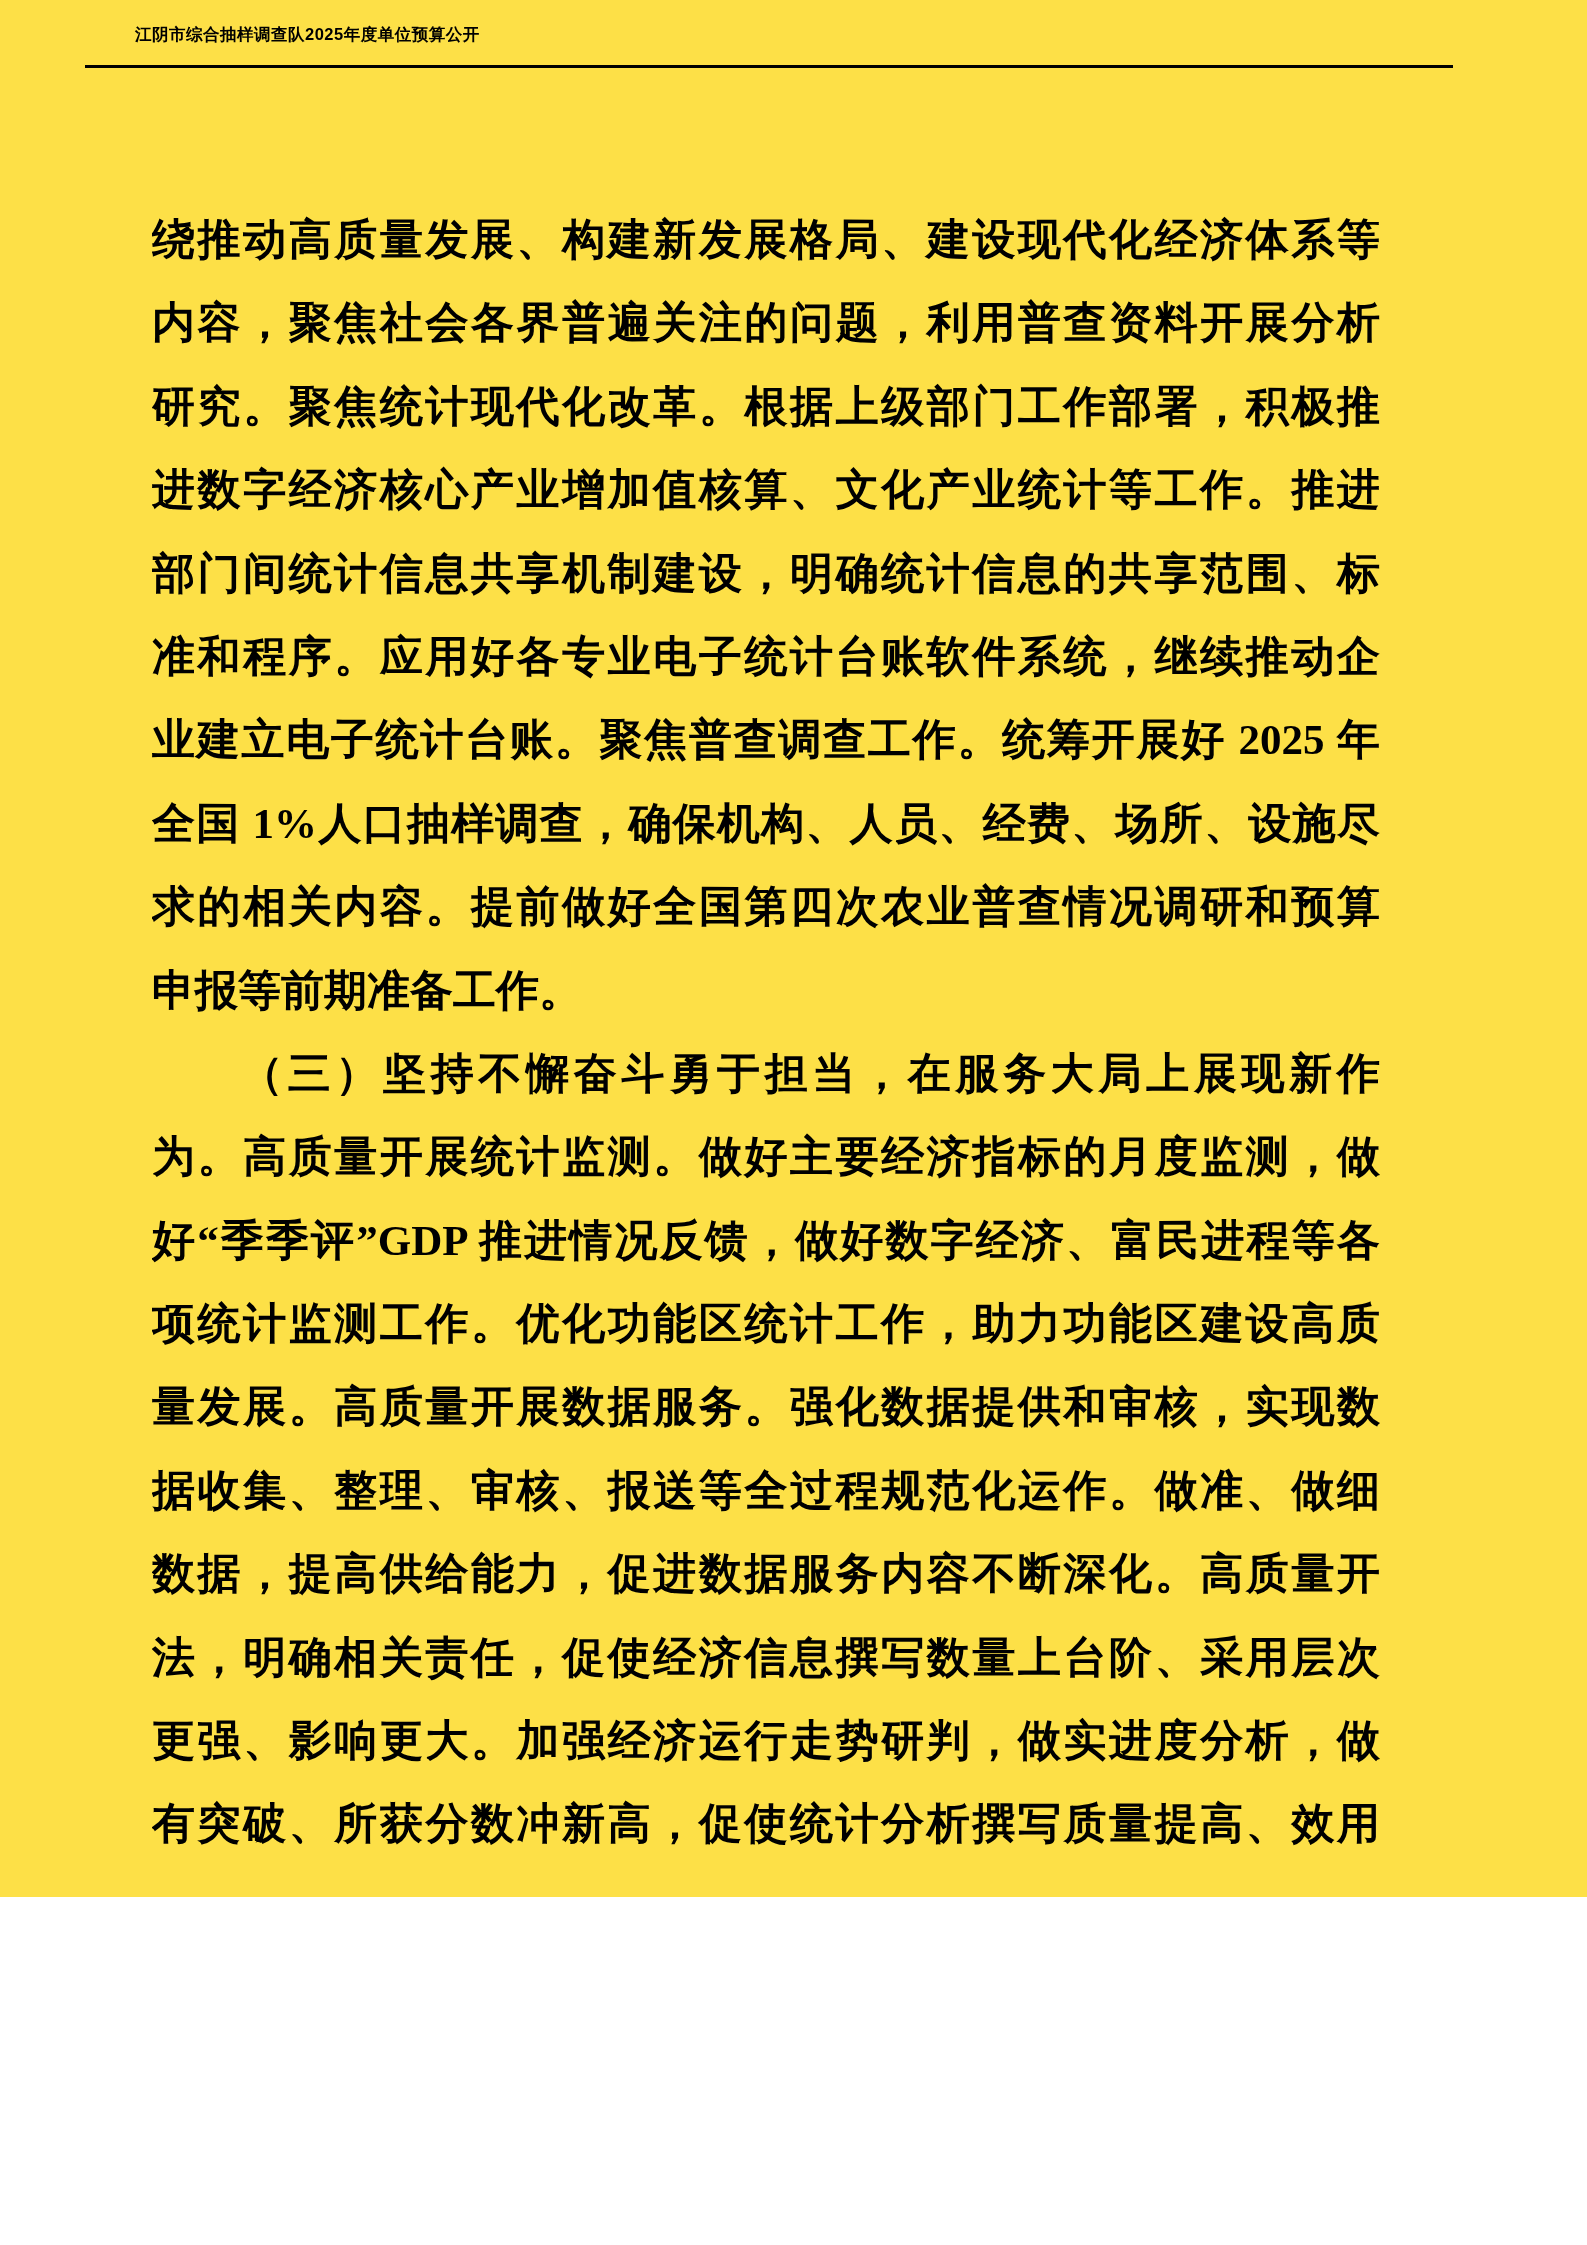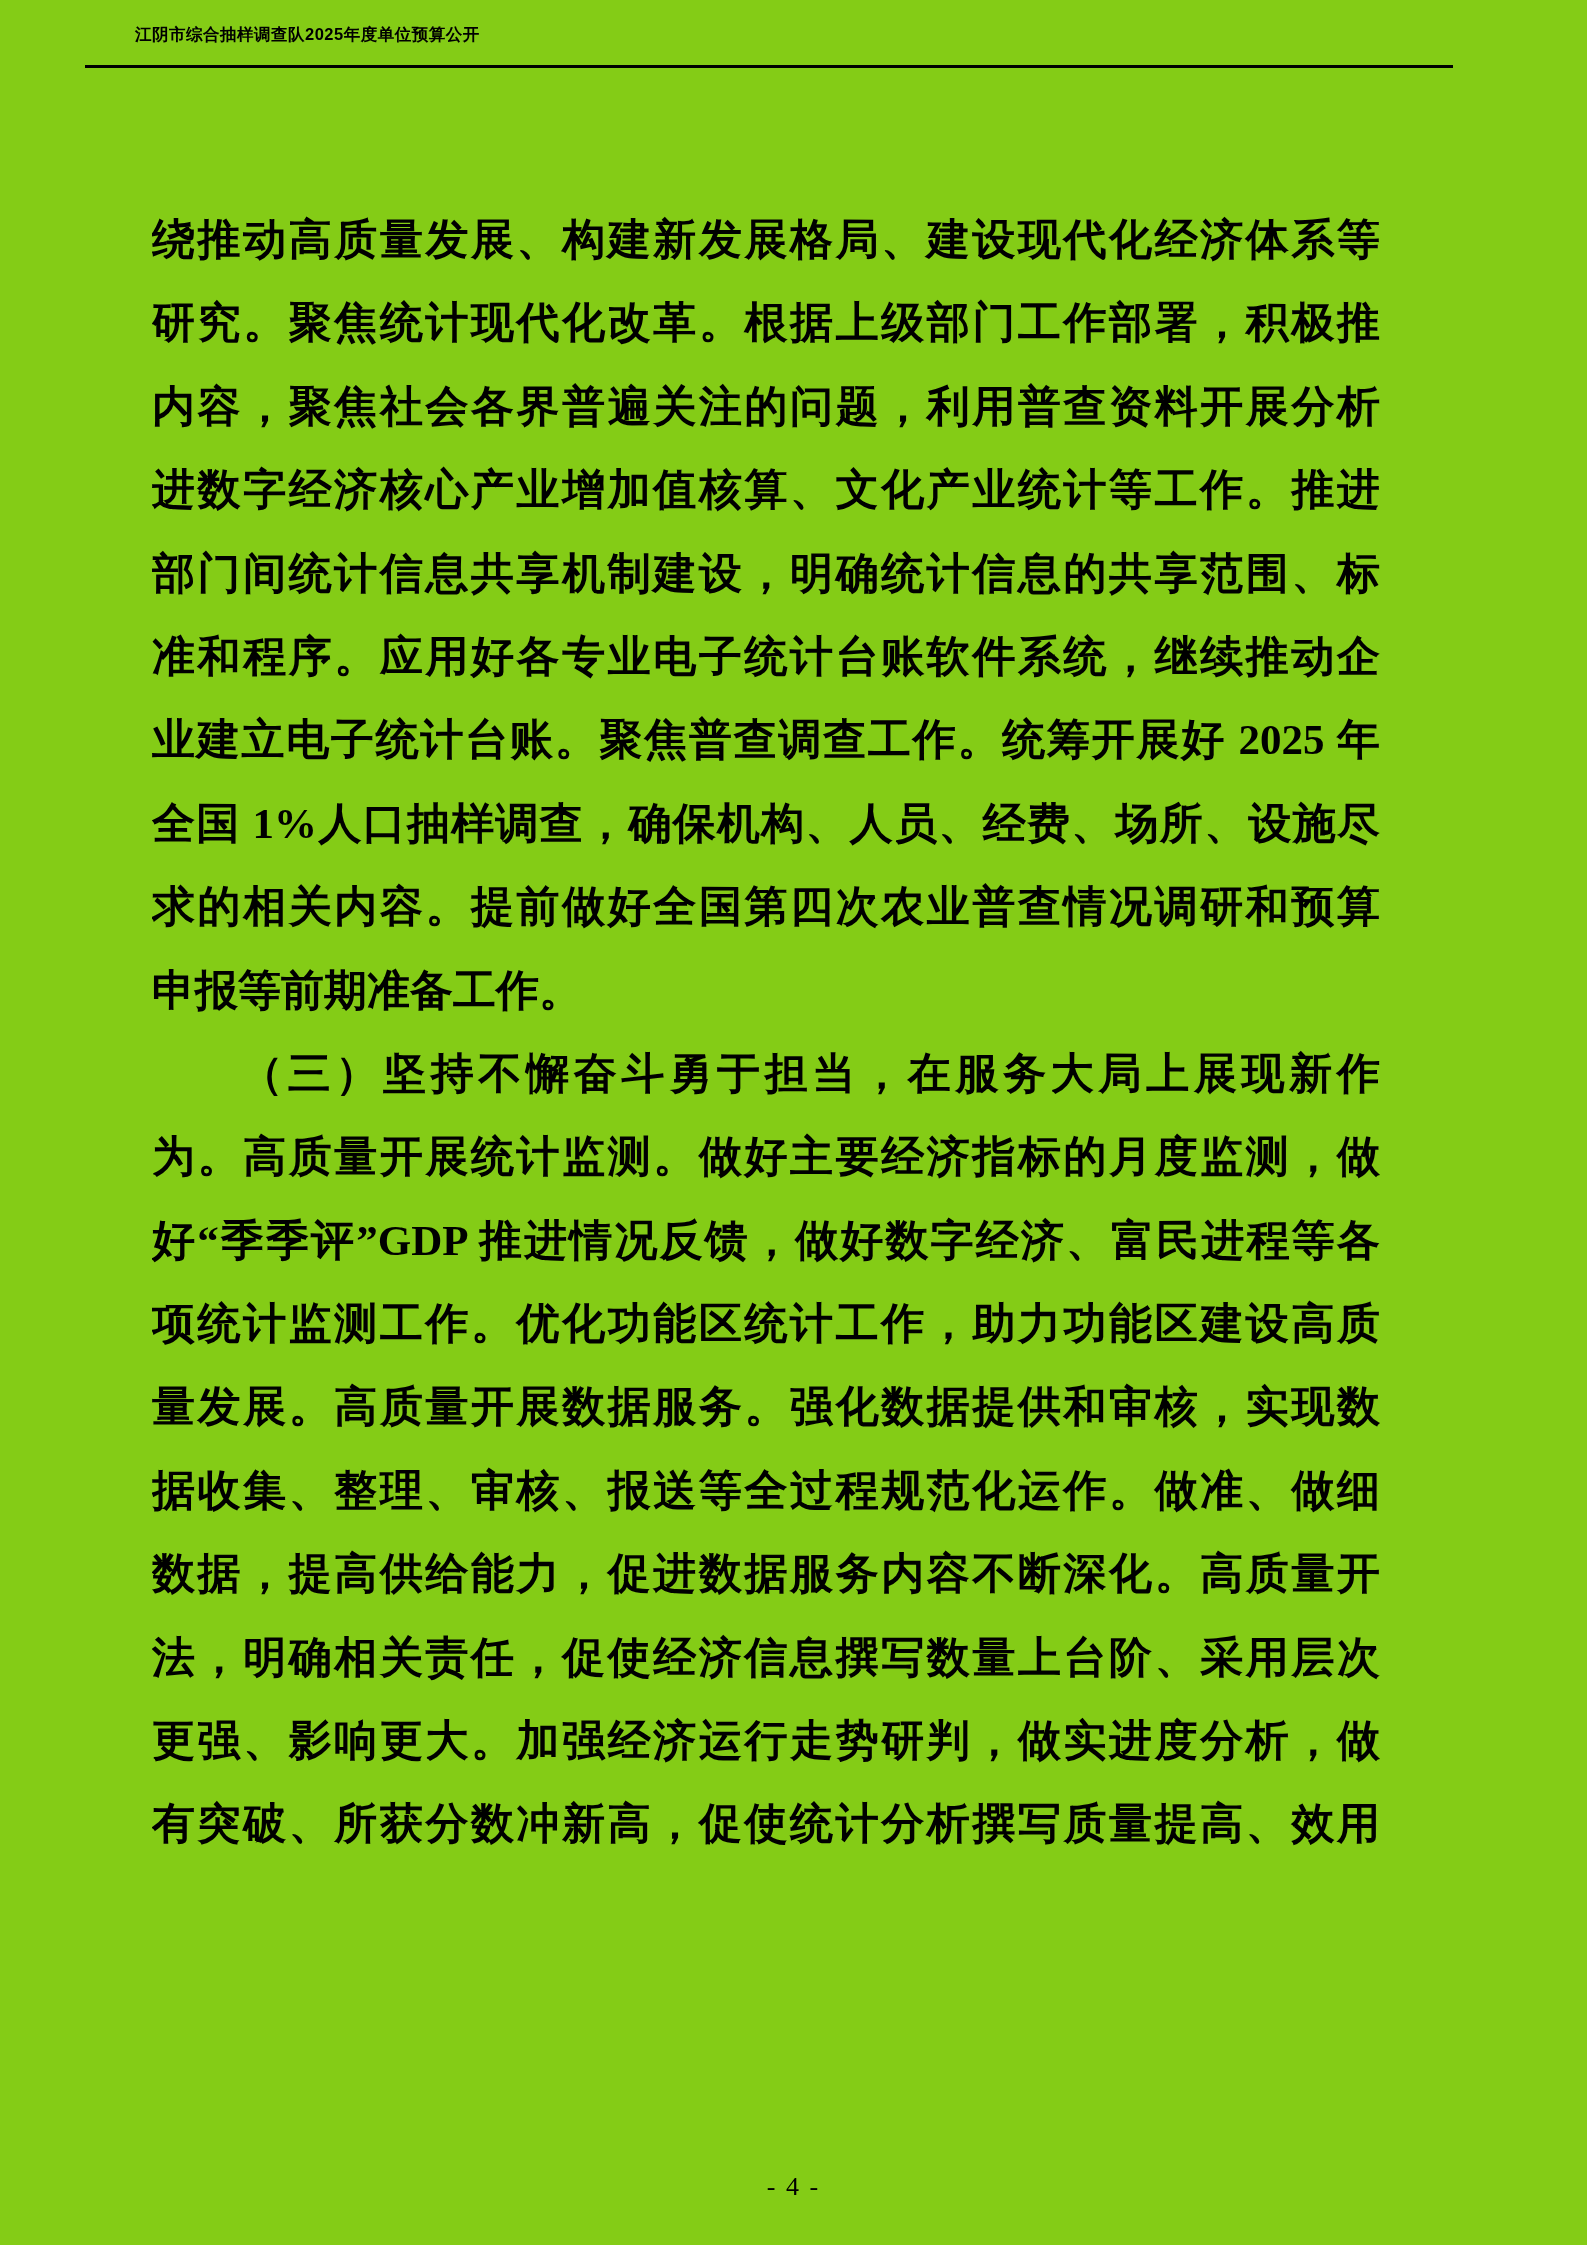--- a/index.html
+++ b/index.html
@@ -1,20 +1,20 @@
 <!DOCTYPE html>
 <html><head>
 <meta charset="utf-8">
 <style>
   html, body { margin: 0; padding: 0; background: #ffffff; }
   .page {
     position: relative;
     width: 1587px;
-    height: 2245px;
-    background: #84cc16;
+    height: 1897px;
+    background: #fde047;
     overflow: hidden;
     font-family: "Liberation Serif", "DejaVu Serif", serif;
     color: #000000;
   }
   .header-title {
     position: absolute;
     left: 135px;
     top: 24px;
     font-family: "Liberation Sans", "DejaVu Sans", sans-serif;
     font-weight: bold;
@@ -69,22 +69,22 @@
   }
 </style>
 </head>
 <body>
 
 <div class="page">
   <div class="header-title">江阴市综合抽样调查队2025年度单位预算公开</div>
   <div class="header-rule"></div>
   <div class="doc-body">
       <div class="text-line">绕推动高质量发展、构建新发展格局、建设现代化经济体系等</div>
+      <div class="text-line">内容，聚焦社会各界普遍关注的问题，利用普查资料开展分析</div>
       <div class="text-line">研究。聚焦统计现代化改革。根据上级部门工作部署，积极推</div>
-      <div class="text-line">内容，聚焦社会各界普遍关注的问题，利用普查资料开展分析</div>
       <div class="text-line">进数字经济核心产业增加值核算、文化产业统计等工作。推进</div>
       <div class="text-line">部门间统计信息共享机制建设，明确统计信息的共享范围、标</div>
       <div class="text-line">准和程序。应用好各专业电子统计台账软件系统，继续推动企</div>
       <div class="text-line">业建立电子统计台账。聚焦普查调查工作。统筹开展好 2025 年</div>
       <div class="text-line">全国 1%人口抽样调查，确保机构、人员、经费、场所、设施尽</div>
       <div class="text-line">求的相关内容。提前做好全国第四次农业普查情况调研和预算</div>
       <div class="text-line last">申报等前期准备工作。</div>
       <div class="text-line indent">（三）坚持不懈奋斗勇于担当，在服务大局上展现新作</div>
       <div class="text-line">为。高质量开展统计监测。做好主要经济指标的月度监测，做</div>
       <div class="text-line">好“季季评”GDP 推进情况反馈，做好数字经济、富民进程等各</div>

